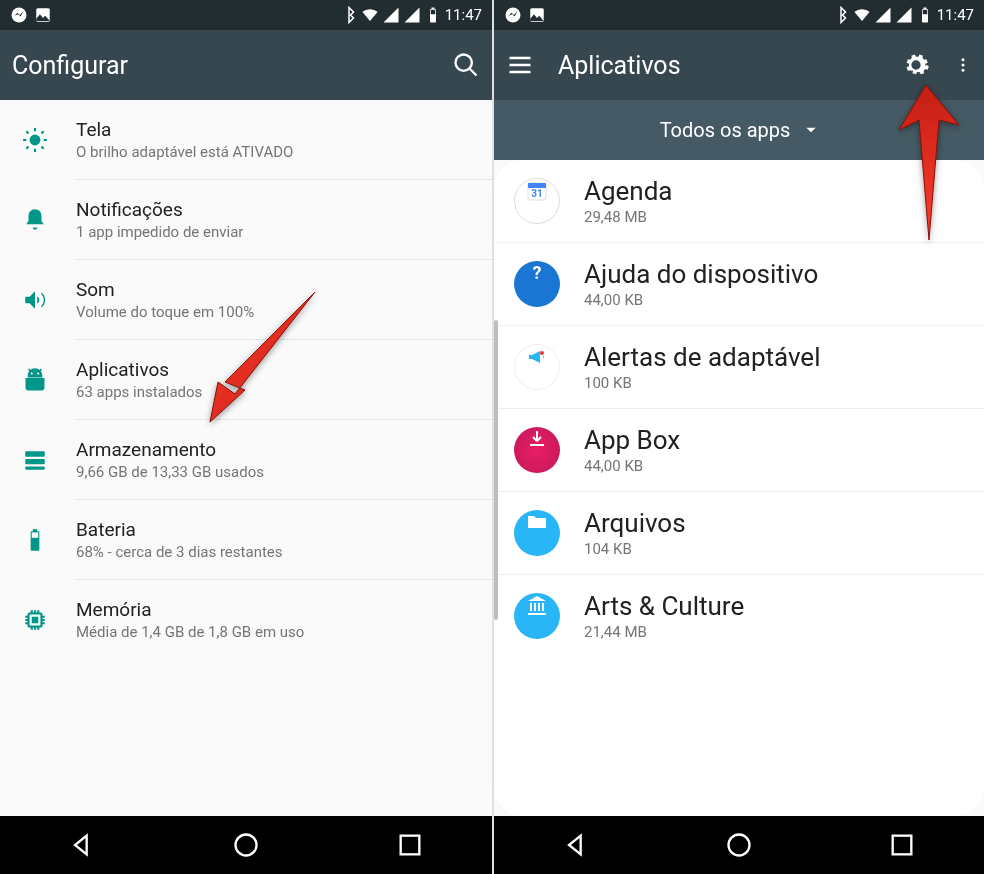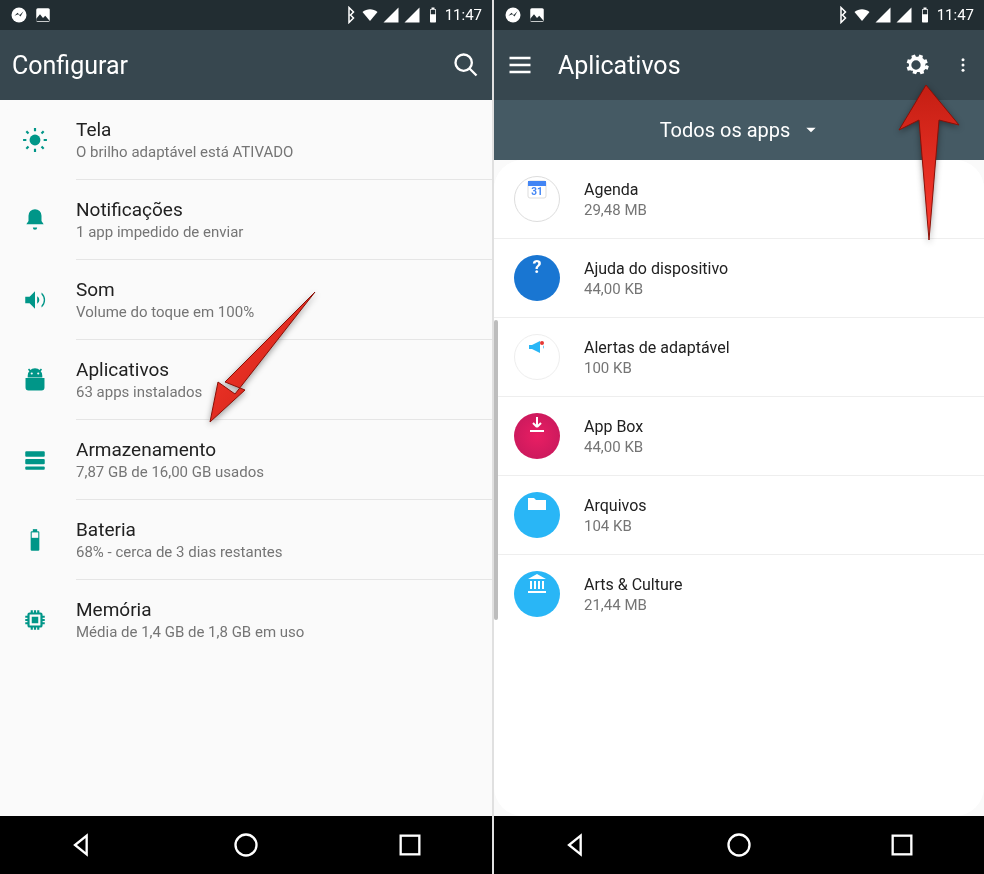--- a/index.html
+++ b/index.html
@@ -29,21 +29,21 @@
 .setting-text { flex: 1; }
 .setting-title { font-size: 19px; color: #212121; margin-bottom: 2px; }
 .setting-sub { font-size: 15px; color: #757575; }
 .divider { height: 1px; background: #e5e5e5; margin-left: 76px; }
 
 .app-row { display: flex; align-items: center; padding: 16px 20px; gap: 24px; cursor: pointer; background: #fff; }
 .app-row + .app-row { border-top: 1px solid #eee; }
 .app-icon { width: 46px; height: 46px; border-radius: 50%; display: flex; justify-content: center; flex-shrink: 0; color: #fff; font-weight: bold; }
 .app-icon svg { width: 24px; height: 24px; fill: #fff; }
 .app-text { flex: 1; }
-.app-title { font-size: 16px; color: #212121; margin-bottom: 2px; }
+.app-title { font-size: 26px; color: #212121; margin-bottom: 2px; }
 .app-sub { font-size: 15px; color: #757575; }
 
 .nav-bar { height: 58px; background: #000; display: flex; align-items: center; justify-content: space-around; }
 .nav-btn { width: 28px; height: 28px; display: flex; align-items: center; justify-content: center; cursor: pointer; }
 .nav-btn svg { width: 100%; height: 100%; fill: none; stroke: #fff; stroke-width: 2; }
 
 .arrow-annotation { position: absolute; pointer-events: none; z-index: 10; }
 .arrow-annotation svg { filter: drop-shadow(0 2px 3px rgba(0,0,0,0.4)); }
 
 .scroll-hint { position: absolute; left: 0; top: 160px; width: 4px; height: 300px; background: #bdbdbd; border-radius: 2px; }
@@ -173,21 +173,21 @@
     <div class="setting-row">
       <span class="setting-icon">
           <svg viewBox="0 0 24 24">
             <rect x="3" y="4" width="18" height="5" rx="1"></rect>
             <rect x="3" y="11" width="18" height="5" rx="1"></rect>
             <rect x="3" y="18" width="18" height="3" rx="1"></rect>
           </svg>
         </span>
       <div class="setting-text">
           <div class="setting-title">Armazenamento</div>
-          <div class="setting-sub">7,87 GB de 16,00 GB usados</div>
+          <div class="setting-sub">9,66 GB de 13,33 GB usados</div>
         </div>
     </div>
     <div class="divider"></div>
     <div class="setting-row">
       <span class="setting-icon">
           <svg viewBox="0 0 24 24">
             <rect x="8" y="4" width="8" height="18" rx="1"></rect>
             <rect x="10" y="2" width="4" height="3"></rect>
             <rect x="9" y="5" width="6" height="5" fill="#fafafa"></rect>
           </svg>

